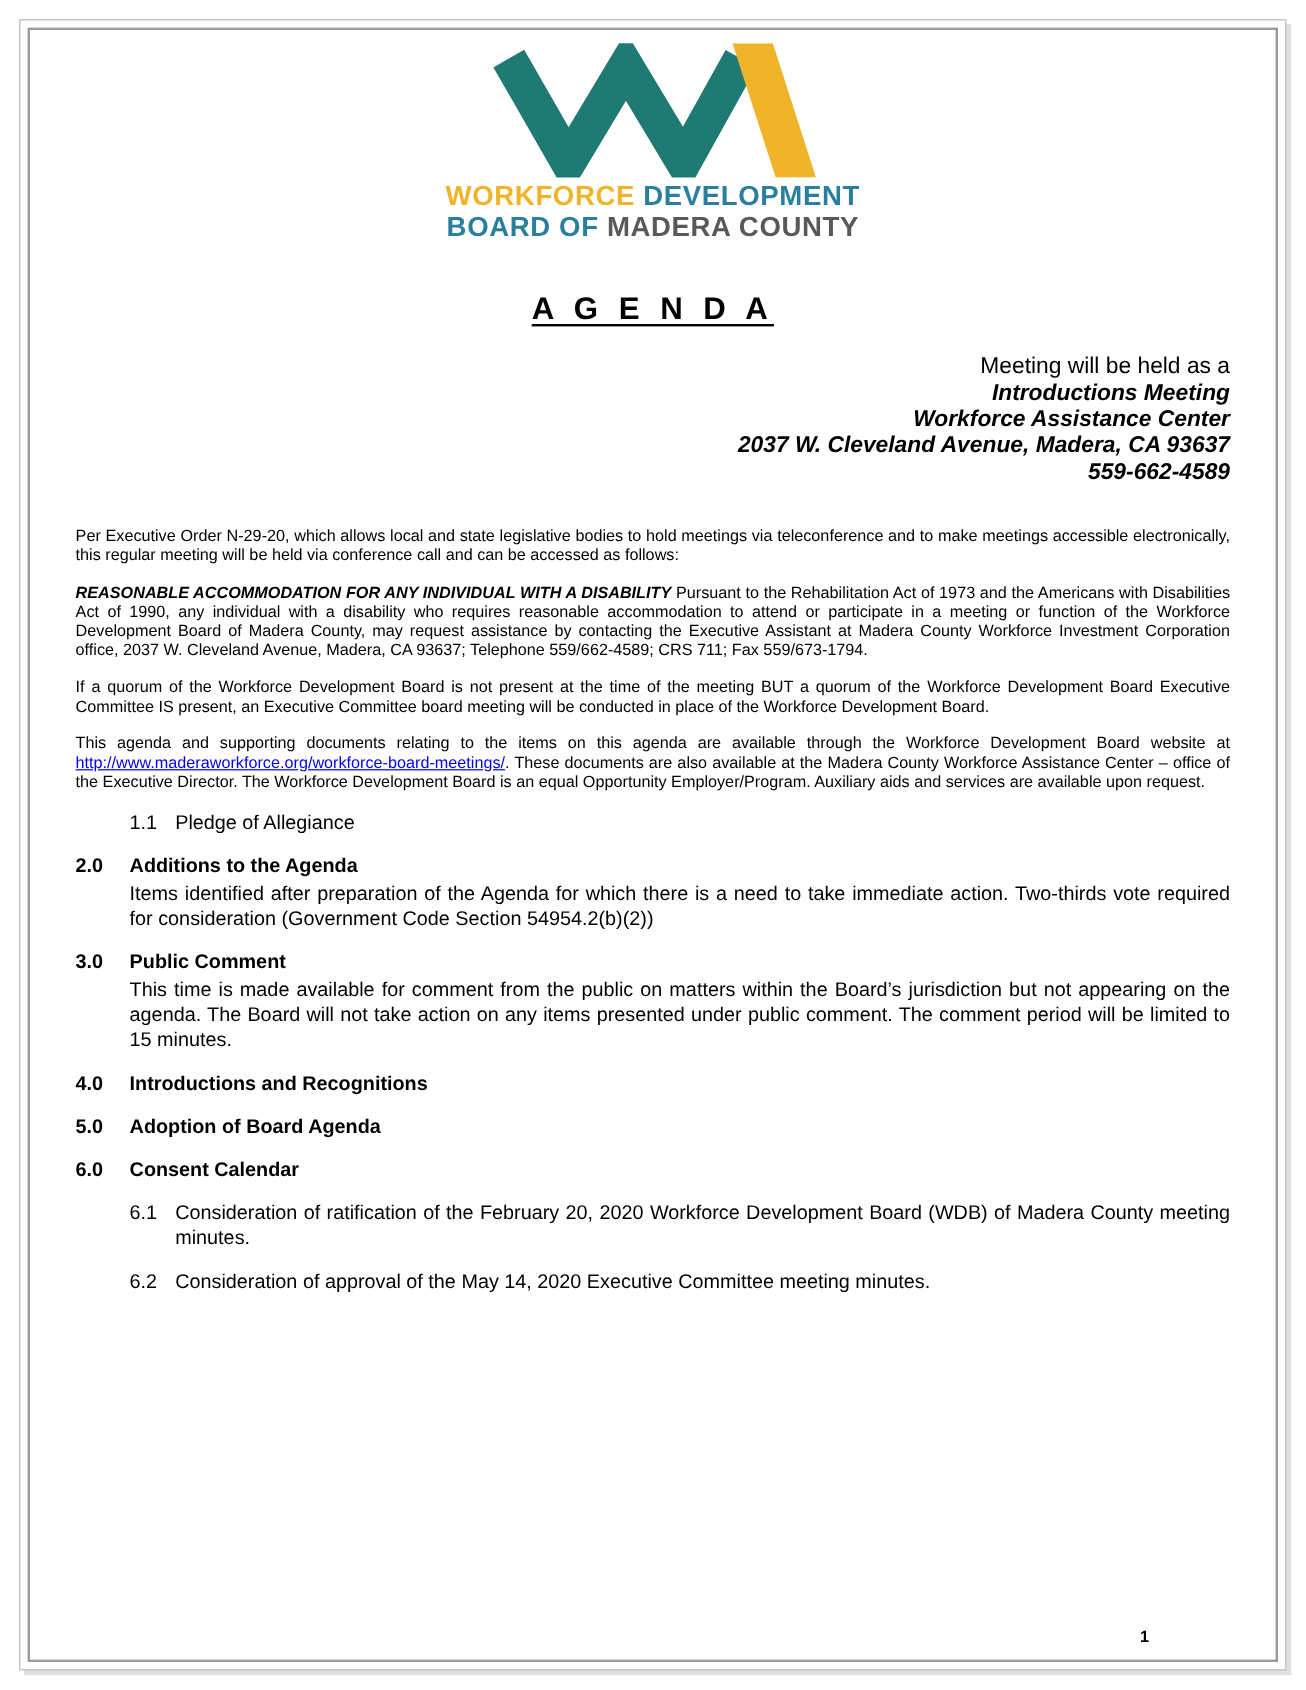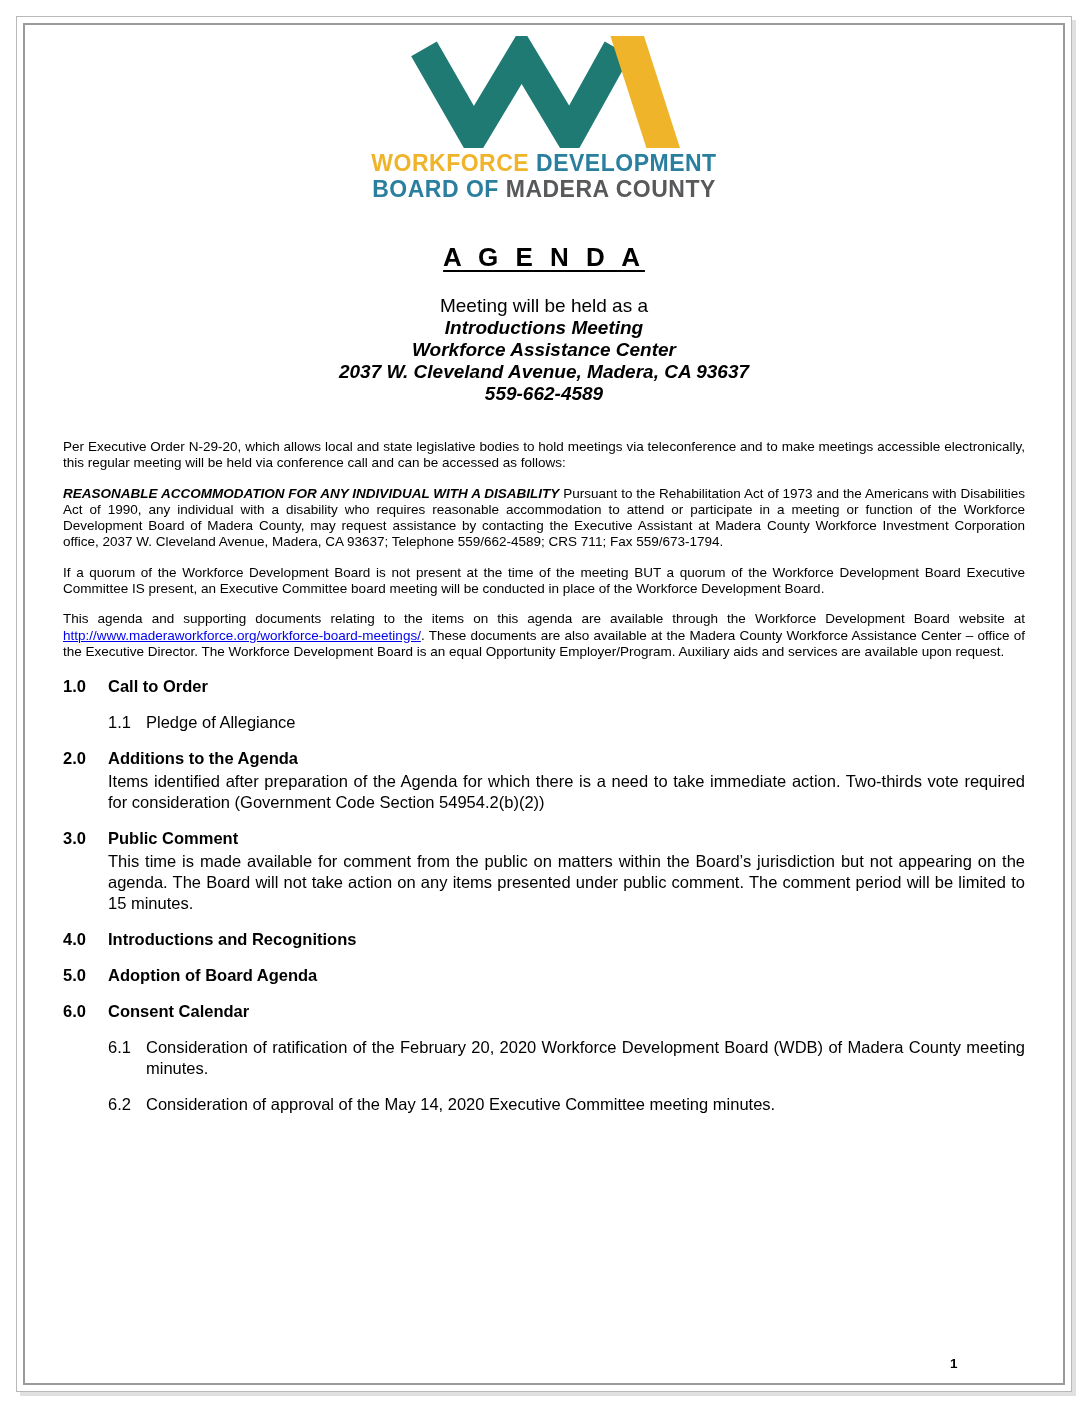--- a/index.html
+++ b/index.html
@@ -63,21 +63,21 @@
     text-decoration-thickness:2px;
     text-underline-offset:4px;
   }
   .datetime{
     margin-top:24px;
     text-align:center;
     font-size:19px;font-weight:bold;line-height:23px;
   }
   .meeting-info{
     margin-top:22px;
-    text-align:center;
+    text-align:right;
     font-size:19px;line-height:22px;
   }
   .mi-bi{font-weight:bold;font-style:italic;}
   
   .notices{
     margin-top:34px;
     font-size:13.5px;
     line-height:16.3px;
     text-align:justify;
   }
@@ -146,24 +146,20 @@
     <p>If a quorum of the Workforce Development Board is not present at the time of the meeting BUT a quorum of the Workforce Development Board Executive Committee IS present, an Executive Committee board meeting will be conducted in place of the Workforce Development Board.</p>
     <p>
       <span>This agenda and supporting documents relating to the items on this agenda are available through the Workforce Development Board website at</span>
       <a class="doc-link" href="#">http://www.maderaworkforce.org/workforce-board-meetings/</a><span>. These documents are also available at the Madera County Workforce Assistance Center – office of the Executive Director. The Workforce Development Board is an equal Opportunity Employer/Program. Auxiliary aids and services are available upon request.</span>
     </p>
   </div>
 
   <div class="agenda-list">
 
     <div class="item">
-      <div class="item-head">
-        <span class="num">1.0</span>
-        <span class="ttl">Call to Order</span>
-      </div>
       <div class="sub">
         <span class="num">1.1</span>
         <span class="txt">Pledge of Allegiance</span>
       </div>
     </div>
 
     <div class="item">
       <div class="item-head">
         <span class="num">2.0</span>
         <span class="ttl">Additions to the Agenda</span>

